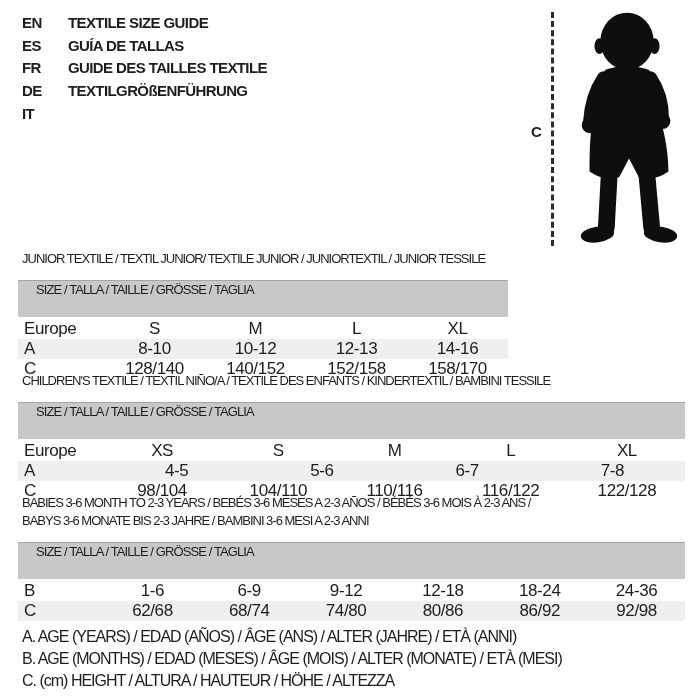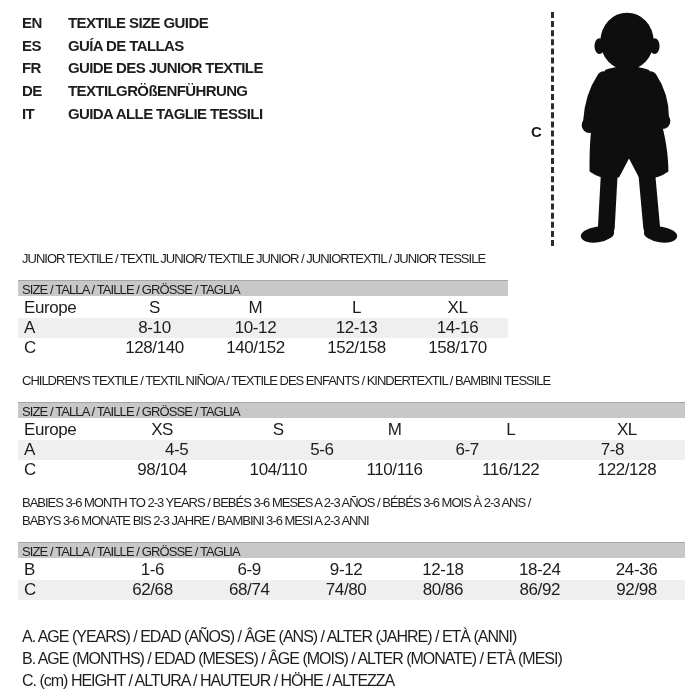--- a/index.html
+++ b/index.html
@@ -27,22 +27,22 @@
 
   
   .table-block{position:absolute;left:18px;}
   .t1{top:250px;width:490px;}
   .t2{top:372px;width:667px;}
   .t3{top:494px;width:667px;}
   .table-title{font-weight:normal;font-size:13px;letter-spacing:-1px;line-height:18px;padding-left:4px;white-space:nowrap;}
   .size-table{margin-top:12px;}
   .thead{
     background:var(--header-bar);border-top:1px solid #a6a6a6;
-    height:16px;line-height:18px;font-size:13px;letter-spacing:-0.9px;
-    padding-left:4px;margin-bottom:2px;white-space:nowrap;
+    height:37px;line-height:18px;font-size:13px;letter-spacing:-0.9px;
+    padding-left:18px;margin-bottom:2px;white-space:nowrap;
   }
   .trow{display:flex;height:20px;line-height:20px;font-size:17px;letter-spacing:-0.4px;}
   .trow.shaded{background:var(--row-shaded);}
   .cell{flex:1;text-align:center;}
   .cell.label{flex:0 0 86px;text-align:left;padding-left:6px;}
 
   
   .legend{position:absolute;left:22px;top:626px;}
   .legend-line{font-weight:normal;font-size:16px;letter-spacing:-1px;line-height:22px;white-space:nowrap;}
 </style>
@@ -53,29 +53,28 @@
   <div class="lang-row">
     <span class="lang-code">EN</span>
     <span class="lang-title">TEXTILE SIZE GUIDE</span>
   </div>
   <div class="lang-row">
     <span class="lang-code">ES</span>
     <span class="lang-title">GUÍA DE TALLAS</span>
   </div>
   <div class="lang-row">
     <span class="lang-code">FR</span>
-    <span class="lang-title">GUIDE DES JUNIOR TEXTILE</span>
+    <span class="lang-title">GUIDE DES TAILLES TEXTILE</span>
   </div>
   <div class="lang-row">
     <span class="lang-code">DE</span>
     <span class="lang-title">TEXTILGRÖßENFÜHRUNG</span>
   </div>
   <div class="lang-row">
     <span class="lang-code">IT</span>
-    <span class="lang-title">GUIDA ALLE TAGLIE TESSILI</span>
   </div>
 </div>
 
 <div class="dash-line"></div>
 <div class="figure-label">C</div>
 <svg class="silhouette" viewBox="0 0 140 240" aria-hidden="true">
   <g fill="var(--silhouette)" stroke="none">
     <ellipse cx="68" cy="31" rx="27" ry="29"></ellipse>
     <ellipse cx="40" cy="36" rx="5" ry="8"></ellipse>
     <ellipse cx="96" cy="36" rx="5" ry="8"></ellipse>

